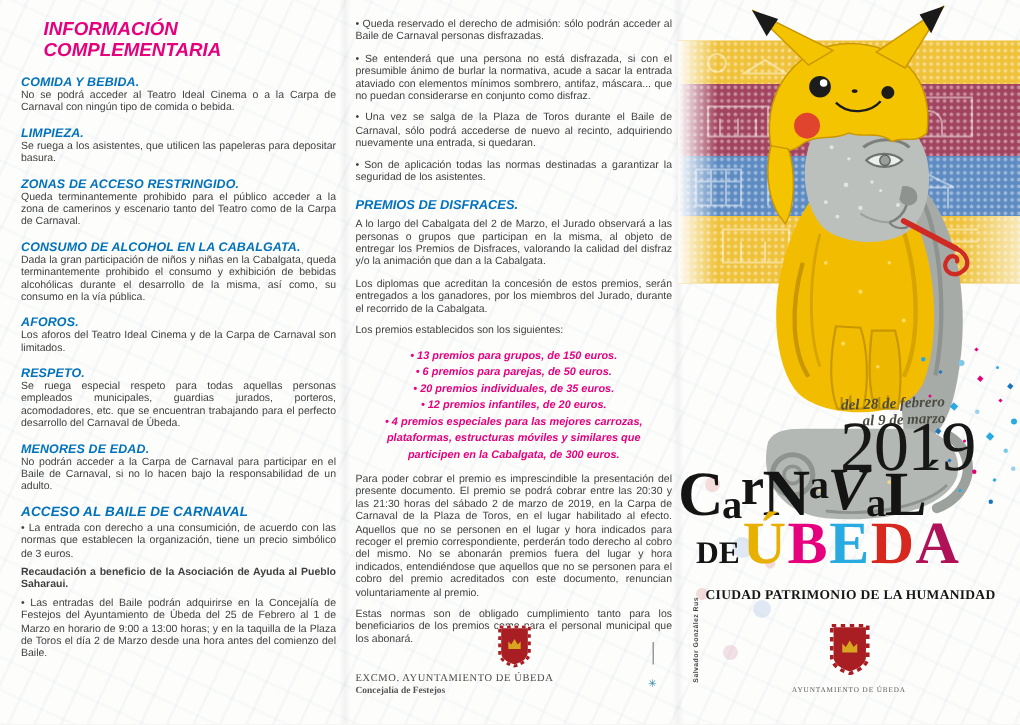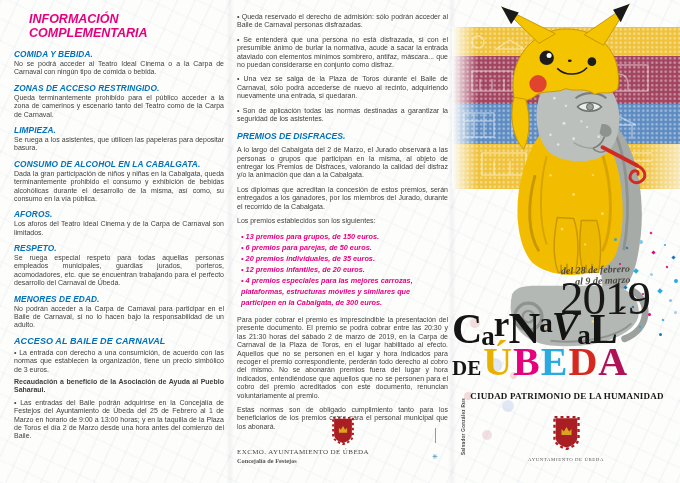--- a/index.html
+++ b/index.html
@@ -20,21 +20,21 @@
   .col-mid{left:237px;width:211px;}
   .doc-title{font-size:12.5px;line-height:1.08;font-weight:bold;font-style:italic;color:#e6007e;margin:0 0 9px 15px;text-align:left;}
   .sec{margin:0 0 6px 0;}
   .sec h3{font-size:8.3px;margin:0 0 1px 0;font-weight:bold;font-style:italic;color:#0072bc;text-align:left;letter-spacing:.1px;}
   .sec p, p.body{font-size:7px;line-height:1.2;margin:0;}
   p.body{margin:0 0 6px 0;}
   p.gap{margin-top:4px;}
   .bold{font-weight:bold;}
   .prizes-heading{font-size:8.6px;font-weight:bold;font-style:italic;color:#0072bc;margin:8px 0 5px 0;text-align:left;}
   .prize-list{margin:7px 4px 7px 4px;}
-  .prize-list p{font-size:7.3px;line-height:1.5;margin:0;text-align:left;color:#e6007e;font-weight:bold;font-style:italic;}
+  .prize-list p{font-size:7.3px;line-height:1.5;margin:0;text-align:center;color:#e6007e;font-weight:bold;font-style:italic;}
 
   
   .mid-footer{position:absolute;left:237px;top:417px;width:211px;text-align:left;}
   .mid-footer .crest{display:block;margin:0 auto 3px auto;}
   .mid-footer .l1{font-family:"Liberation Serif",serif;font-size:7px;letter-spacing:.4px;color:#4a4a4a;}
   .mid-footer .l2{font-family:"Liberation Serif",serif;font-size:6.3px;font-weight:bold;color:#555;margin-top:1px;}
   .print-mark{position:absolute;left:429px;top:428px;width:12px;text-align:center;}
   .print-mark .bar{display:block;width:1px;height:15px;background:#9a9a9a;margin:0 auto 2px auto;}
   .print-mark .star{font-size:7px;color:#2e86ab;line-height:1;}
 
@@ -48,21 +48,21 @@
   .band.b3{top:104px;height:40px;background-color:#5e8cc2;}
   .band.b4{top:144px;height:45px;background-color:#efc23a;}
   .band-fade{position:absolute;left:0;top:27px;width:26px;height:162px;background:linear-gradient(90deg,#fdfdfc,rgba(253,253,252,0));}
   .band-fade-r{position:absolute;right:0;top:144px;width:40px;height:45px;background:linear-gradient(90deg,rgba(253,253,252,0),rgba(253,253,252,.65));}
   .sketch{position:absolute;left:0;top:27px;}
   .character{position:absolute;left:6px;top:2px;}
   .dates{position:absolute;right:50px;top:264px;text-align:right;font-family:"Liberation Serif",serif;font-style:italic;font-weight:bold;font-size:10px;line-height:1.1;color:#4b4b42;transform:rotate(-2deg);}
   .year{position:absolute;right:30px;top:279px;font-family:"Liberation Serif",serif;font-size:47px;line-height:.85;color:#181818;letter-spacing:-1px;}
   .carnaval{position:absolute;left:0;top:303px;width:206px;font-family:"Liberation Serif",serif;font-weight:bold;color:#141414;white-space:nowrap;letter-spacing:-1px;}
   .carnaval span{display:inline-block;}
-  .subtitle{position:absolute;left:0;top:345px;display:flex;align-items:flex-end;font-family:"Liberation Serif",serif;white-space:nowrap;}
+  .subtitle{position:absolute;left:12px;top:345px;display:flex;align-items:flex-end;font-family:"Liberation Serif",serif;white-space:nowrap;}
   .subtitle .de{font-size:21px;font-weight:bold;color:#141414;letter-spacing:0;margin-right:2px;line-height:1;}
   .subtitle .ubeda{font-size:40px;font-weight:bold;letter-spacing:1px;line-height:.85;}
   .tagline{position:absolute;left:10px;top:391px;width:210px;font-family:"Liberation Serif",serif;font-weight:bold;font-size:9px;letter-spacing:.2px;color:#161616;text-align:center;white-space:nowrap;}
   .poster-crest{position:absolute;left:0;right:0;top:416px;text-align:center;}
   .poster-crest .lbl{font-family:"Liberation Serif",serif;font-size:4.8px;letter-spacing:.6px;color:#5a5a5a;margin-top:3px;}
   .artist{position:absolute;left:9px;top:398px;writing-mode:vertical-rl;transform:rotate(180deg);font-size:4.6px;font-weight:bold;color:#444;letter-spacing:.3px;}
   .confetti-dot{position:absolute;}
   .wcdot{position:absolute;border-radius:50%;}
 </style>
 </head>
@@ -72,26 +72,26 @@
 
   <div class="col col-left">
     <h2 class="doc-title" style="white-space:pre-line">INFORMACIÓN
 COMPLEMENTARIA</h2>
 
     <section class="sec">
       <h3>COMIDA Y BEBIDA.</h3>
       <p>No se podrá acceder al Teatro Ideal Cinema o a la Carpa de Carnaval con ningún tipo de comida o bebida.</p>
     </section>
     <section class="sec">
+      <h3>LIMPIEZA.</h3>
+      <p>Se ruega a los asistentes, que utilicen las papeleras para depositar basura.</p>
+    </section>
+    <section class="sec">
       <h3>ZONAS DE ACCESO RESTRINGIDO.</h3>
       <p>Queda terminantemente prohibido para el público acceder a la zona de camerinos y escenario tanto del Teatro como de la Carpa de Carnaval.</p>
-    </section>
-    <section class="sec">
-      <h3>LIMPIEZA.</h3>
-      <p>Se ruega a los asistentes, que utilicen las papeleras para depositar basura.</p>
     </section>
     <section class="sec">
       <h3>CONSUMO DE ALCOHOL EN LA CABALGATA.</h3>
       <p>Dada la gran participación de niños y niñas en la Cabalgata, queda terminantemente prohibido el consumo y exhibición de bebidas alcohólicas durante el desarrollo de la misma, así como, su consumo en la vía pública.</p>
     </section>
     <section class="sec">
       <h3>AFOROS.</h3>
       <p>Los aforos del Teatro Ideal Cinema y de la Carpa de Carnaval son limitados.</p>
     </section>
     <section class="sec">

